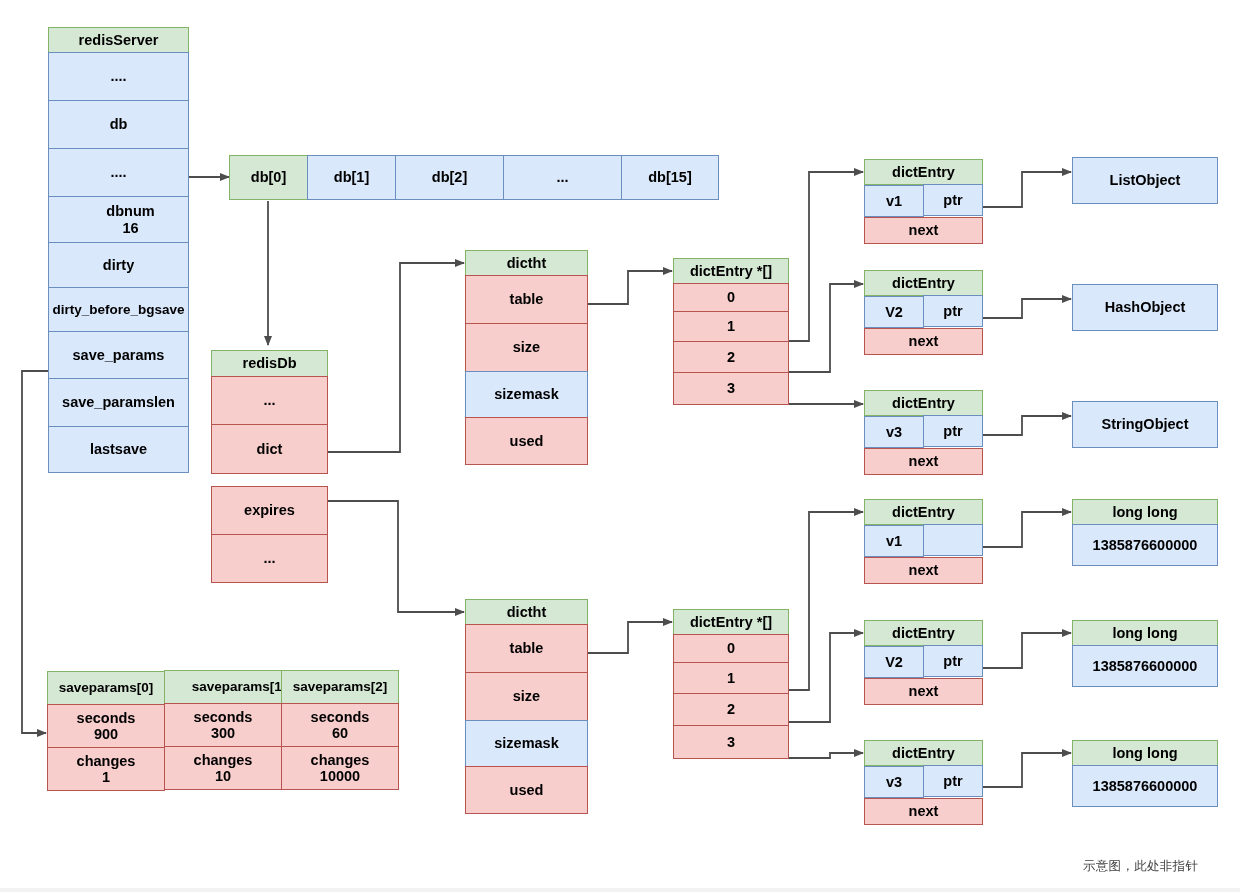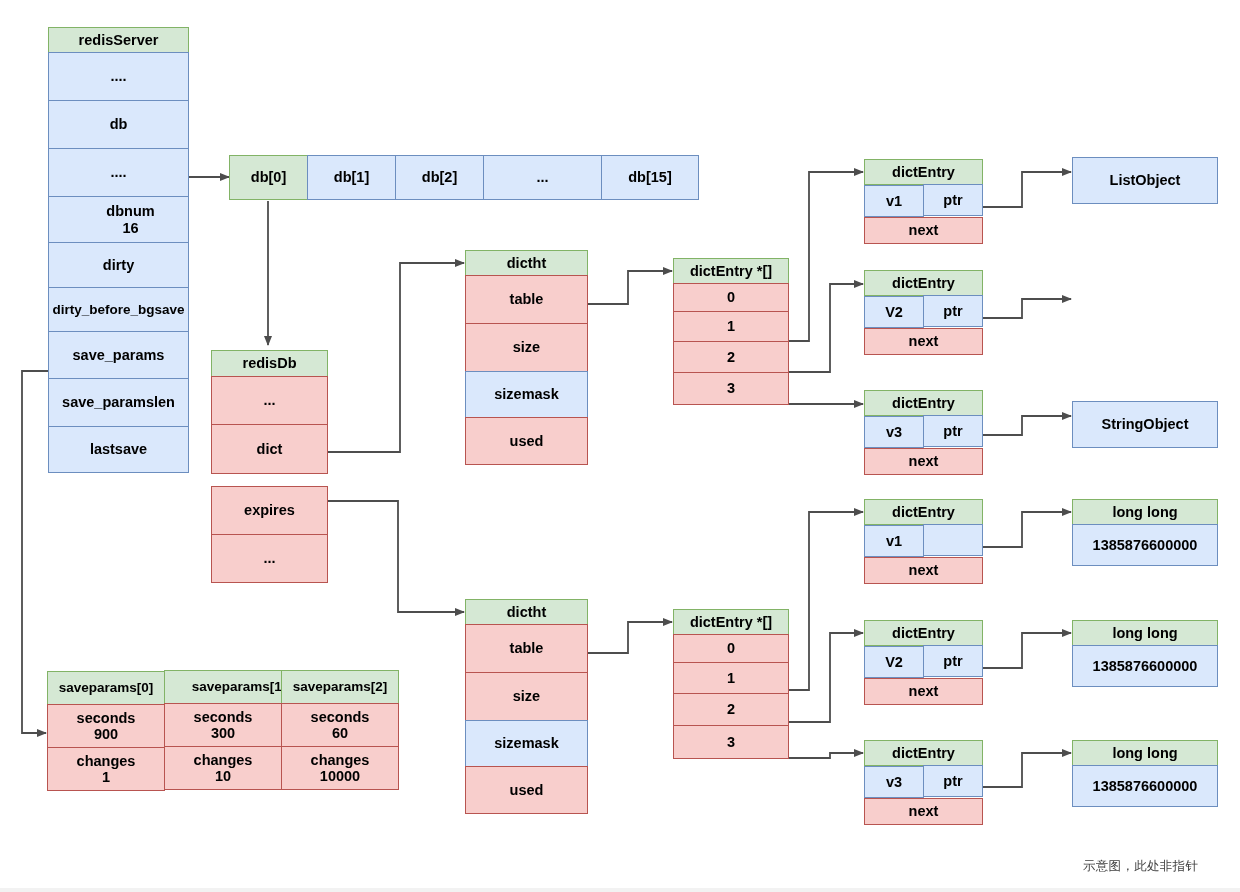--- a/index.html
+++ b/index.html
@@ -128,21 +128,21 @@
     <div class="cell c-blue" style="height:46px;">dirty</div>
     <div class="cell c-blue" style="height:45px; font-size:13.5px;">dirty_before_bgsave</div>
     <div class="cell c-blue" style="height:48px;">save_params</div>
     <div class="cell c-blue" style="height:49px;text-align:right;">save_paramslen</div>
     <div class="cell c-blue" style="height:47px;">lastsave</div>
   </div>
 
   <div class="node hrow" style="left:229px; top:155px;">
     <div class="cell c-green" style="width:79px; height:45px;">db[0]</div>
     <div class="cell c-blue" style="width:89px; height:45px;">db[1]</div>
-    <div class="cell c-blue" style="width:89px; height:45px;">db[2]</div>
+    <div class="cell c-blue" style="width:109px; height:45px;">db[2]</div>
     <div class="cell c-blue" style="width:119px; height:45px;">...</div>
     <div class="cell c-blue" style="width:98px; height:45px;">db[15]</div>
   </div>
 
   <div class="node vstack" style="left:211px; top:350px; width:117px;">
     <div class="cell c-green" style="height:27px;">redisDb</div>
     <div class="cell c-red" style="height:49px;">...</div>
     <div class="cell c-red" style="height:50px;">dict</div>
     <div class="cell c-red" style="height:49px;margin-top:12px;">expires</div>
     <div class="cell c-red" style="height:49px;">...</div>
@@ -201,20 +201,21 @@
   <div class="node vstack" style="left:864px; top:390px; width:119px;">
     <div class="cell c-green" style="height:26px;">dictEntry</div>
     <div class="hrow">
       <div class="cell c-blue" style="width:60px; height:32px;">v3</div>
       <div class="cell c-blue" style="width:60px; height:32px;">ptr</div>
     </div>
     <div class="cell c-red" style="height:27px;">next</div>
   </div>
 
   <div class="node cell c-blue" style="left:1072px; top:157px; width:146px; height:47px;">ListObject</div>
+  <div class="node cell c-blue" style="left:1072px; top:284px; width:146px; height:47px;">HashObject</div>
   <div class="node cell c-blue" style="left:1072px; top:401px; width:146px; height:47px;">StringObject</div>
 
   <div class="node vstack" style="left:864px; top:499px; width:119px;">
     <div class="cell c-green" style="height:26px;">dictEntry</div>
     <div class="hrow">
       <div class="cell c-blue" style="width:60px; height:32px;">v1</div>
       <div class="cell c-blue" style="width:60px; height:32px;"></div>
     </div>
     <div class="cell c-red" style="height:27px;">next</div>
   </div>

